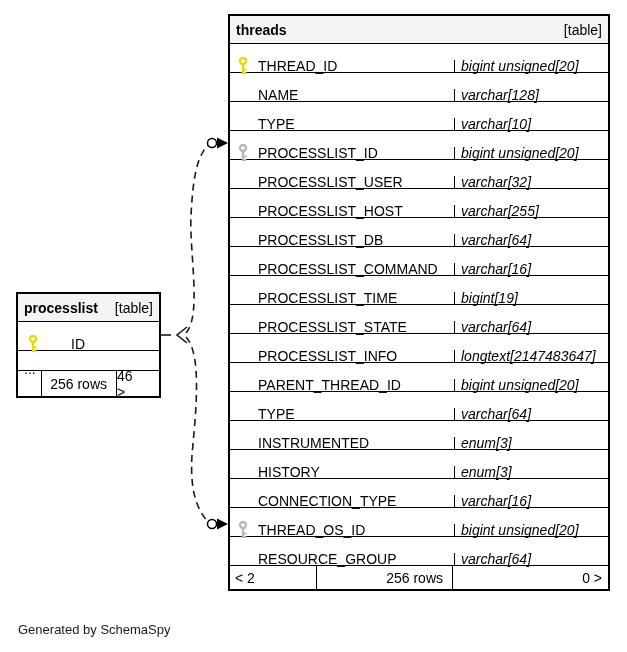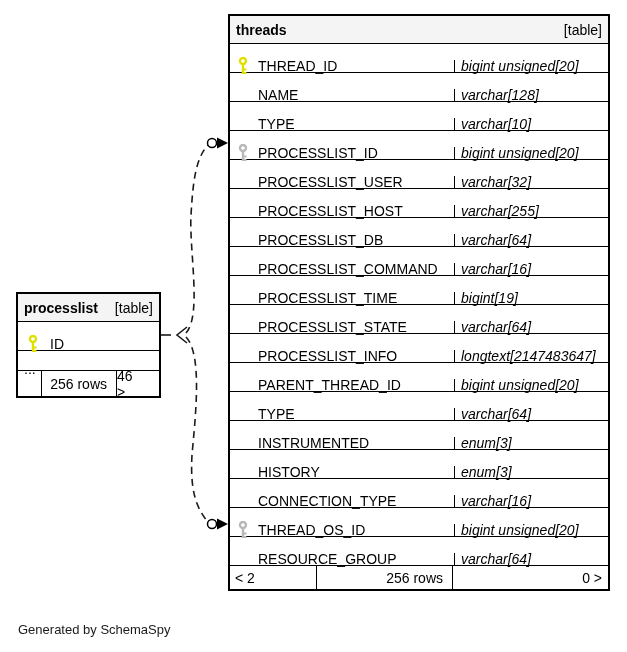--- a/index.html
+++ b/index.html
@@ -19,21 +19,21 @@
   }
   .tname{font-weight:bold;font-size:14px;}
   .badge{font-size:14px;}
   .processlist .hdr .tname{margin-right:6px;}
   .rows{display:block;}
   .row{display:flex;align-items:stretch;height:28px;}
   .row + .row{border-top:1px solid #000;}
   .cell{display:flex;align-items:center;box-sizing:border-box;margin-top:16px;}
   .cell.name{position:relative;flex:0 0 225px;border-right:1px solid #000;padding-left:28px;}
   .cell.type{flex:1;padding-left:6px;font-style:italic;}
-  .tbl.processlist .cell.name{flex:1;border-right:none;padding-left:32px;}
+  .tbl.processlist .cell.name{flex:1;border-right:none;padding-left:53px;}
   .tbl.processlist .row{height:28px;}
   .tbl.processlist .row.ell{height:19px;}
   .row.ell .cell.name{padding-left:6px;}
   .key{position:absolute;left:8px;top:50%;transform:translateY(-50%);line-height:0;}
   .tbl.processlist .key{left:10px;}
 
   .ftr{display:flex;border-top:1px solid #000;align-items:center;}
   .tbl.threads .ftr{height:23px;}
   .tbl.processlist .ftr{height:25px;}
   .fcell{display:flex;align-items:center;box-sizing:border-box;height:100%;}

